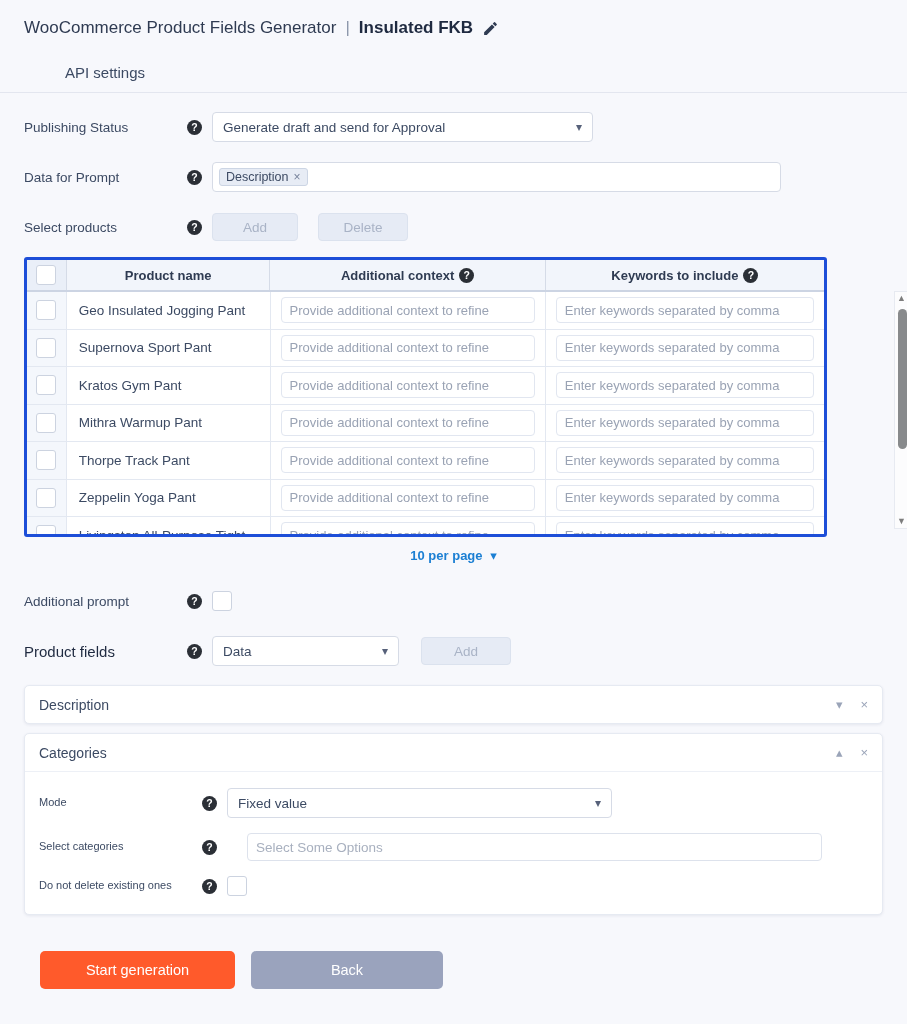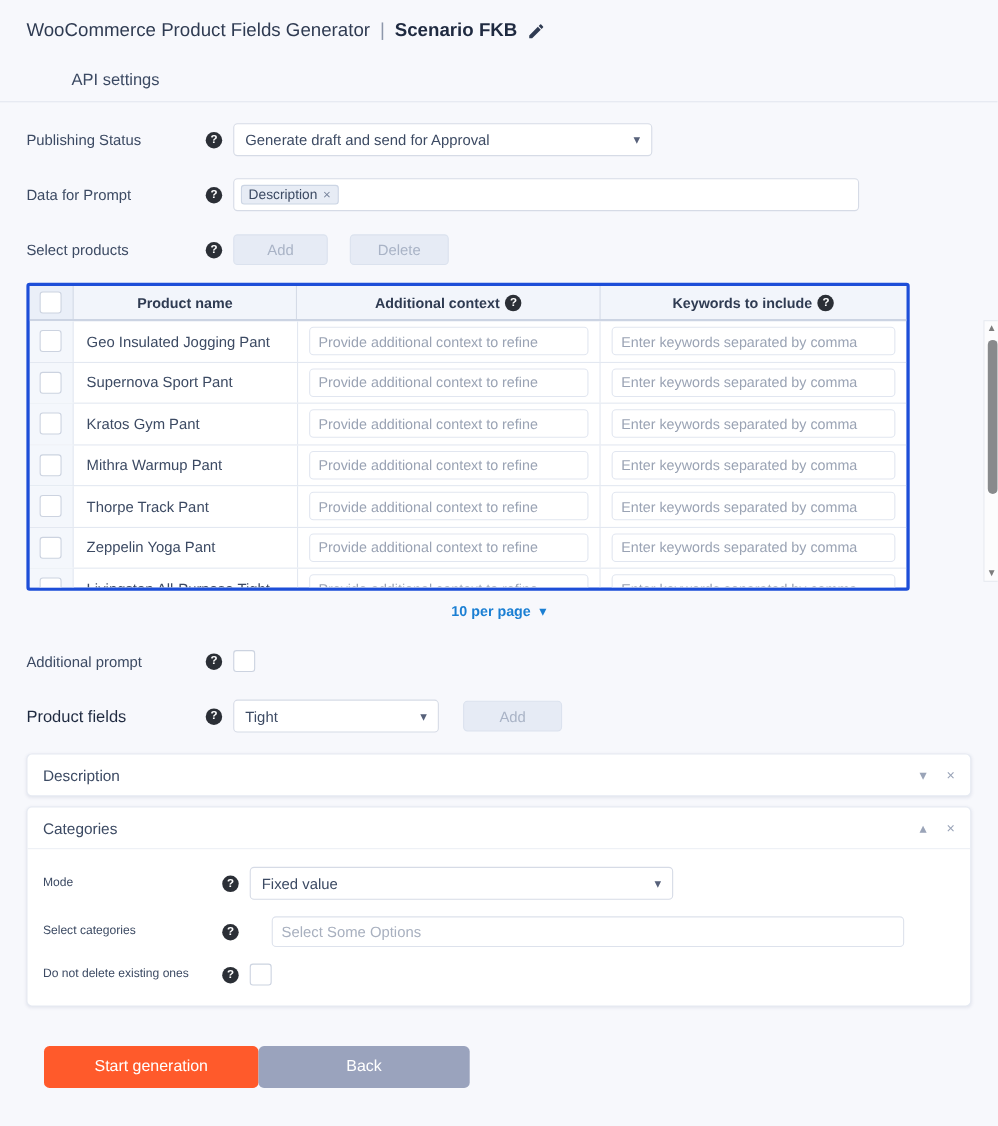--- a/index.html
+++ b/index.html
@@ -130,38 +130,38 @@
   .prow-label { width:163px; font-size:11px; color:#3c4a63; flex:none; line-height:1.25; }
   .txtinput {
     width:575px; height:28px; background:#fff; border:1px solid #dde2ec; border-radius:4px;
     font-size:13.5px; color:#3c4a63; padding:0 8px;
     font-family:"Liberation Sans", sans-serif;
     margin-left:20px;
   }
   .txtinput::placeholder { color:#a8b0bf; }
 
   
-  .footer { margin:36px 0 0 40px; display:flex; }
+  .footer { margin:36px 0 0 40px; display:flex; gap:16px; }
   .btn-primary {
     width:195px; height:38px; background:#ff5a2b; color:#fff; border:none; border-radius:5px;
     font-size:14.5px; cursor:pointer; font-family:"Liberation Sans", sans-serif;
   }
   .btn-secondary {
     width:192px; height:38px; background:#9aa3bd; color:#fff; border:none; border-radius:5px;
     font-size:14.5px; cursor:pointer; font-family:"Liberation Sans", sans-serif;
   }
 </style>
 </head>
 <body>
 
 <div class="header">
   <div class="title-row">
     <span>WooCommerce Product Fields Generator</span>
     <span class="title-sep">|</span>
-    <span class="title-scenario">Scenario FKB</span>
+    <span class="title-scenario">Insulated FKB</span>
     <span class="pencil">
       <svg viewBox="0 0 24 24" width="17" height="17" fill="currentColor" aria-hidden="true">
         <path d="M3 17.25V21h3.75L17.81 9.94l-3.75-3.75L3 17.25zM20.71 7.04a1 1 0 0 0 0-1.41l-2.34-2.34a1 1 0 0 0-1.41 0l-1.83 1.83 3.75 3.75 1.83-1.83z"></path>
       </svg>
     </span>
   </div>
 </div>
 
 <div class="tabs">
   <div class="tab t1">
@@ -323,21 +323,21 @@
   <div class="row">
     <div class="row-label">Additional prompt</div>
     <span class="help">?</span>
     <span class="cbx"></span>
   </div>
 
   <div class="row">
     <div class="row-label bold">Product fields</div>
     <span class="help">?</span>
     <div class="select w-name">
-      <span>Tight</span>
+      <span>Data</span>
       <span class="chev">▾</span>
     </div>
     <div class="btn-disabled btn-add2">Add</div>
   </div>
 </div>
 
 <div class="panels">
 
   <div class="panel">
     <div class="panel-head">

